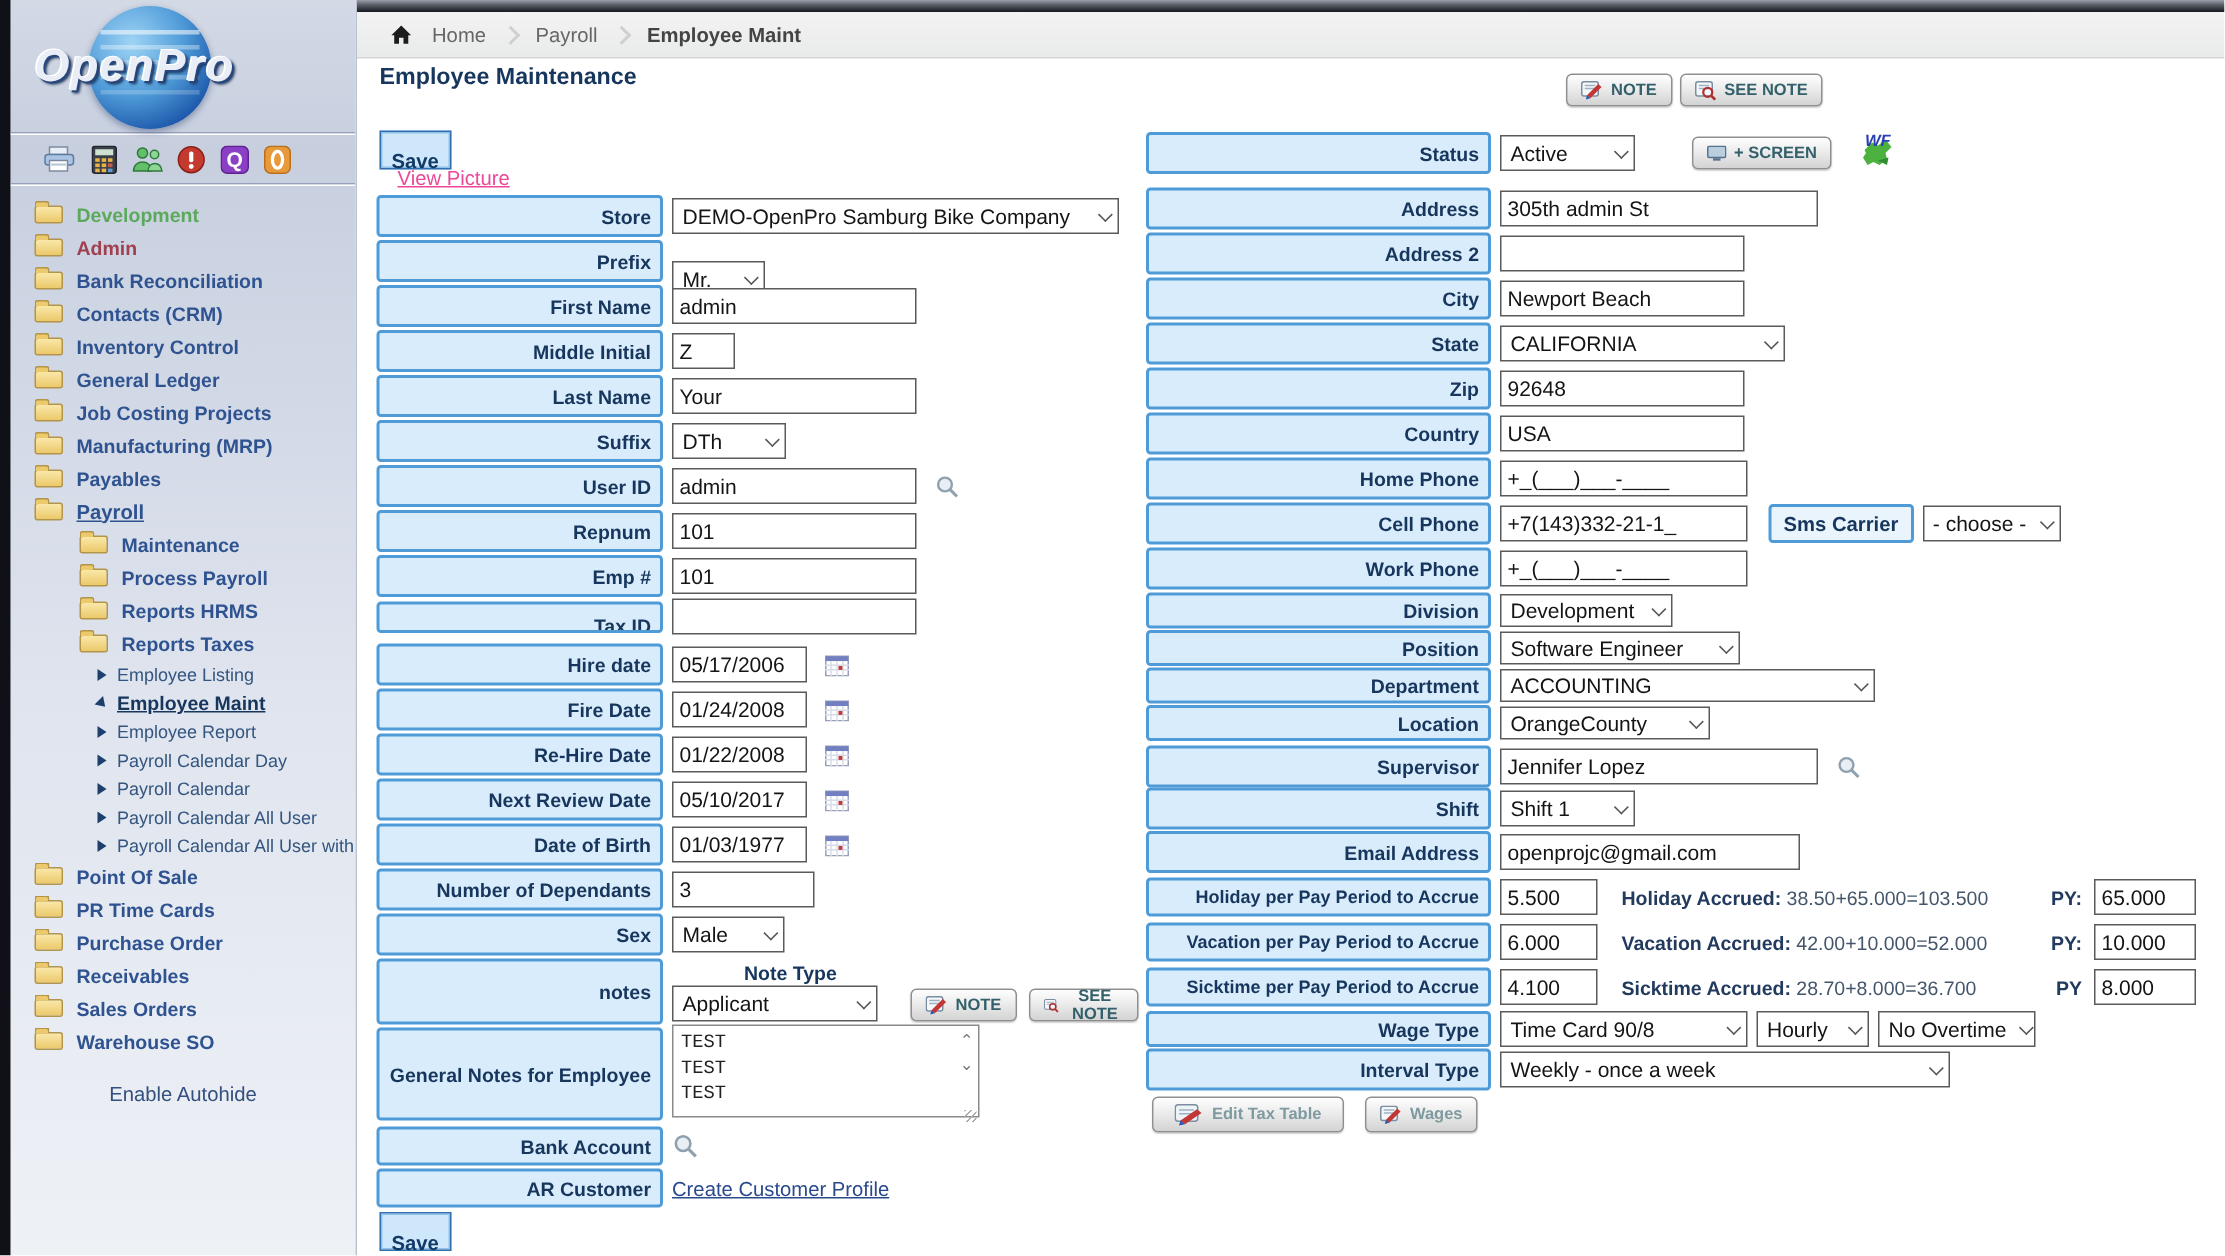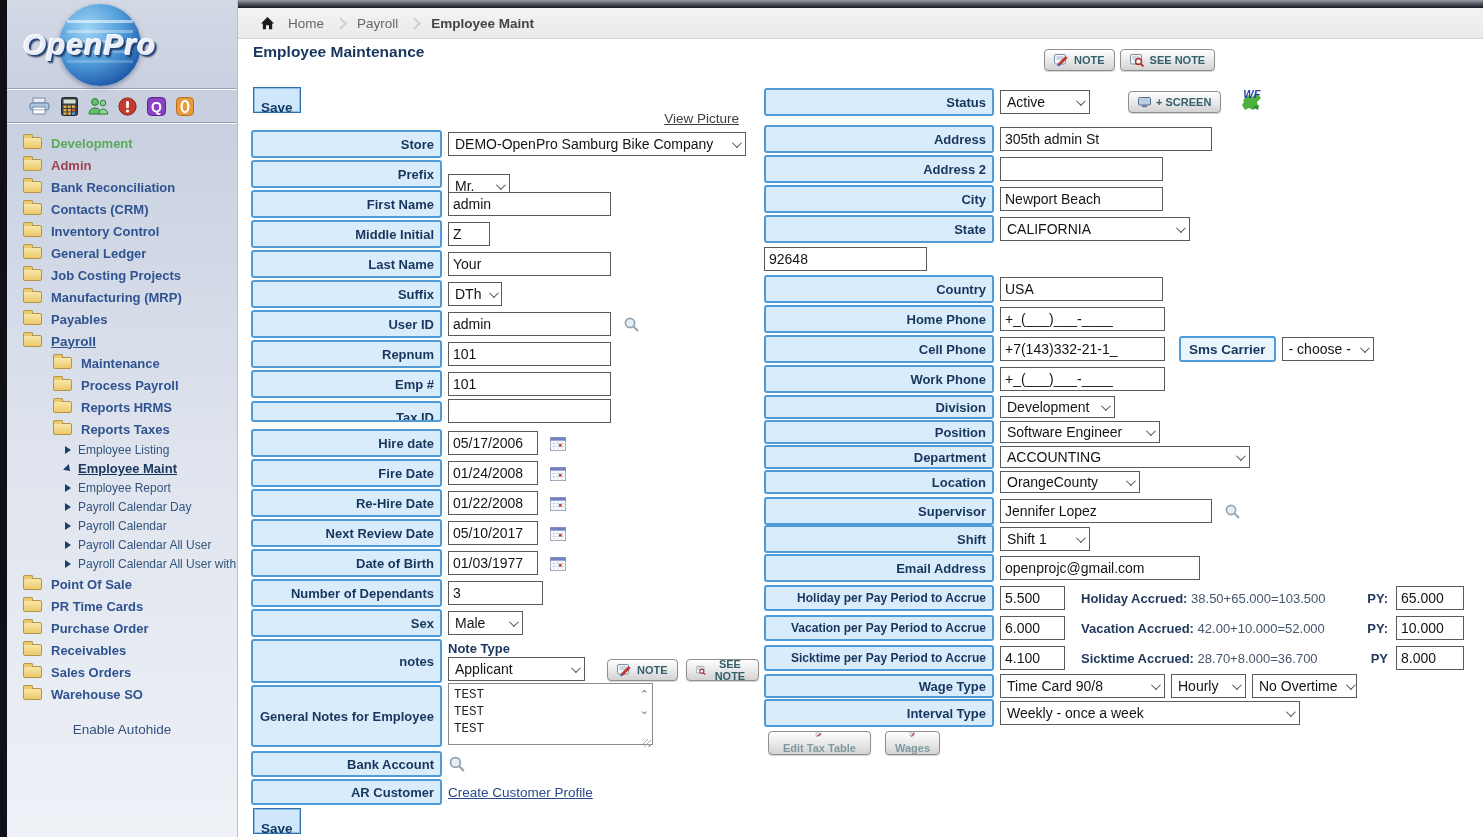--- a/index.html
+++ b/index.html
@@ -48,28 +48,28 @@
   .bc-sep { display:inline-block; width:9px; height:9px; border-top:2px solid #cfcfcf; border-right:2px solid #cfcfcf; transform:rotate(45deg); margin:0 2px; }
   .bc-current { font-weight:bold; color:#444; }
 
   .body { position:relative; height:797px; }
   .page-title { position:absolute; left:15px; top:4px; font-size:15.5px; font-weight:bold; color:#17365d; }
 
   
   .gbtn { display:inline-flex; align-items:center; gap:5px; height:22px; padding:0 9px;
     background:linear-gradient(180deg,#fefefe,#ececec 45%,#d3d3d3); border:1px solid #8f8f8f; border-radius:4px;
     font-size:11px; font-weight:bold; color:#33606a; cursor:pointer; box-shadow:0 1px 1px rgba(0,0,0,.18); font-family:inherit; }
-  .gbtn.dim { color:#7e9aa0;flex-direction:column; }
+  .gbtn.dim { color:#7e9aa0; }
   .save-btn { height:24px; padding:12px 7px; background:#cfe7fa; border:1px solid #2f6fae;
     box-shadow:inset 0 0 0 1px #8fc0e8; font-size:13.5px; font-weight:bold; color:#123a66; cursor:pointer; font-family:inherit; }
   .save-top { position:absolute; left:15px; top:48px; }
   .save-bottom { position:absolute; left:15px; top:769px; }
   .top-notes { position:absolute; left:806px; top:10px; display:flex; gap:5px; }
-  .view-picture { position:absolute; left:6px; top:72px; width:495px; text-align:right;
-    font-size:13.5px; color:#404040; text-decoration:underline; cursor:pointer; }
+  .view-picture { position:absolute; left:27px; top:72px; width:495px; text-align:left;
+    font-size:13.5px; color:#ec4899; text-decoration:underline; cursor:pointer; }
   .linkblue { font-size:13.5px; color:#2a4a8c; text-decoration:underline; cursor:pointer; }
 
   
   .col-left  { position:absolute; left:13px;  top:91px; width:508px; }
   .col-right { position:absabsolute; }
   .col-right { position:absolute; left:526px; top:49px; width:700px; }
   .row { display:flex; align-items:center; gap:6px; height:28px; margin-bottom:2px; }
   .lbl { width:191px; flex:0 0 191px; height:28px; background:#d9ecfb; border:2px solid #4f9bd8; border-radius:3px;
     display:flex; align-items:center; justify-content:flex-end; padding-right:6px;
     font-size:13px; font-weight:bold; color:#17365d; white-space:nowrap; }
@@ -85,30 +85,30 @@
   .row.h44 .lbl { height:44px; }
   .row.h62 { height:62px; margin-bottom:4px; }
   .row.h62 .lbl { height:62px; }
   .row.mb8 { margin-bottom:9px; }
 
   .inp { height:24px; border:1px solid #5a5a5a; padding:1px 4px; font-size:14px; color:#141414; font-family:inherit; background:#fff; }
   .sel { height:24px; border:1px solid #5a5a5a; background:#fff; display:inline-flex; align-items:center;
     justify-content:space-between; padding:0 6px; font-size:14px; color:#141414; cursor:pointer; white-space:nowrap; }
   .chev { display:inline-block; width:7px; height:7px; border-right:1.6px solid #555; border-bottom:1.6px solid #555;
     transform:rotate(45deg) translateY(-2px); margin-left:8px; flex:0 0 7px; }
-  .w42{width:42px;} .w62{width:62px;margin-top:24px;} .w70{width:54px;} .w75{width:75px;} .w90{width:90px;} .w92{width:92px;}
+  .w42{width:42px;} .w62{width:62px;margin-top:24px;} .w70{width:76px;} .w75{width:75px;} .w90{width:90px;} .w92{width:92px;}
   .w95{width:95px;} .w105{width:105px;text-align:center;} .w115{width:115px;} .w137{width:137px;} .w140{width:140px;}
   .w160{width:160px;} .w163{width:163px;} .w165{width:165px;} .w190{width:190px;} .w200{width:200px;}
   .w212{width:212px;} .w250{width:250px;} .w298{width:298px;} .w300{width:300px;} .w65{width:65px;} .w68{width:68px;}
 
   .cal { display:inline-flex; cursor:pointer; margin-left:6px; }
   .mag { display:inline-flex; cursor:pointer; margin-left:6px; }
 
   .note-type-wrap { display:flex; flex-direction:column; justify-content:center; gap:1px; }
-  .note-type-label { font-size:13px; font-weight:bold; color:#17365d; }
+  .note-type-label { font-size:13px; font-weight:bold; color:#17365d;margin-left:48px; }
   .notes-btns { display:flex; gap:8px; margin-left:16px; align-self:flex-end; margin-bottom:2px; }
 
   .ta-wrap { position:relative; }
   textarea.gnotes { width:205px; height:62px; border:1px solid #8a8a8a; resize:none; overflow:hidden;
     font-family:"Liberation Mono", monospace; font-size:12.5px; color:#222; padding:3px 5px; line-height:17px; }
   .ta-arrow { position:absolute; right:4px; font-size:11px; color:#777; line-height:10px; }
   .ta-up { top:6px; } .ta-dn { top:22px; }
   .ta-grip { position:absolute; right:2px; bottom:2px; width:8px; height:8px;
     background:repeating-linear-gradient(135deg,#aaa 0 1px,transparent 1px 3px); }
 
@@ -619,20 +619,23 @@
         <div class="row">
           <div class="lbl">
               <span>State</span>
             </div>
           <div class="sel w190">
               <span>CALIFORNIA</span>
               <i class="chev"></i>
             </div>
         </div>
         <div class="row">
+          <div class="lbl">
+              <span>Zip</span>
+            </div>
           <input class="inp w163" value="92648" style="">
         </div>
         <div class="row">
           <div class="lbl">
               <span>Country</span>
             </div>
           <input class="inp w163" value="USA" style="">
         </div>
         <div class="row">
           <div class="lbl">

